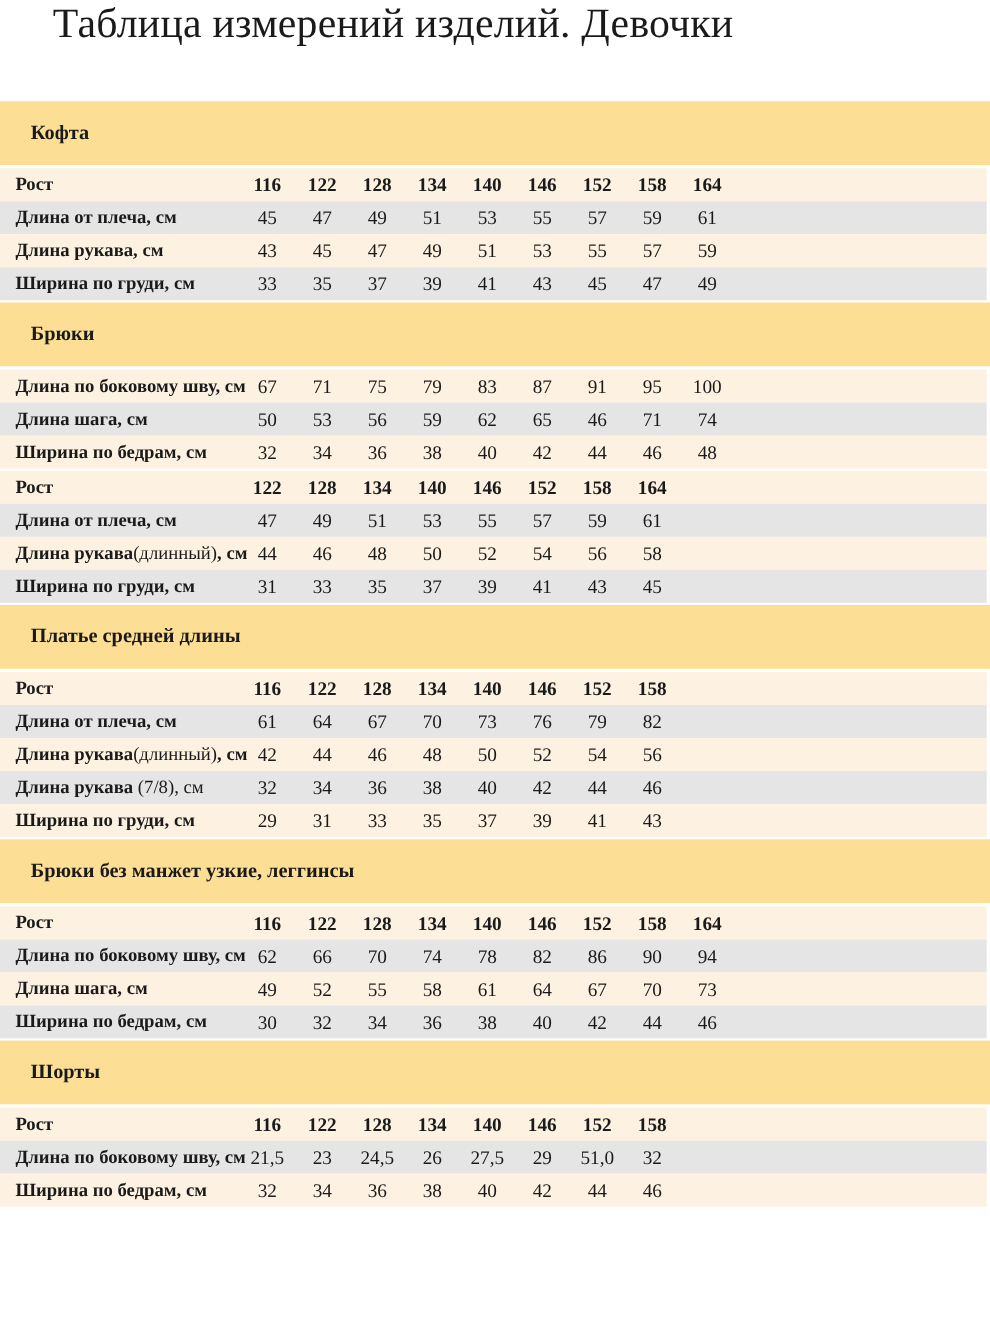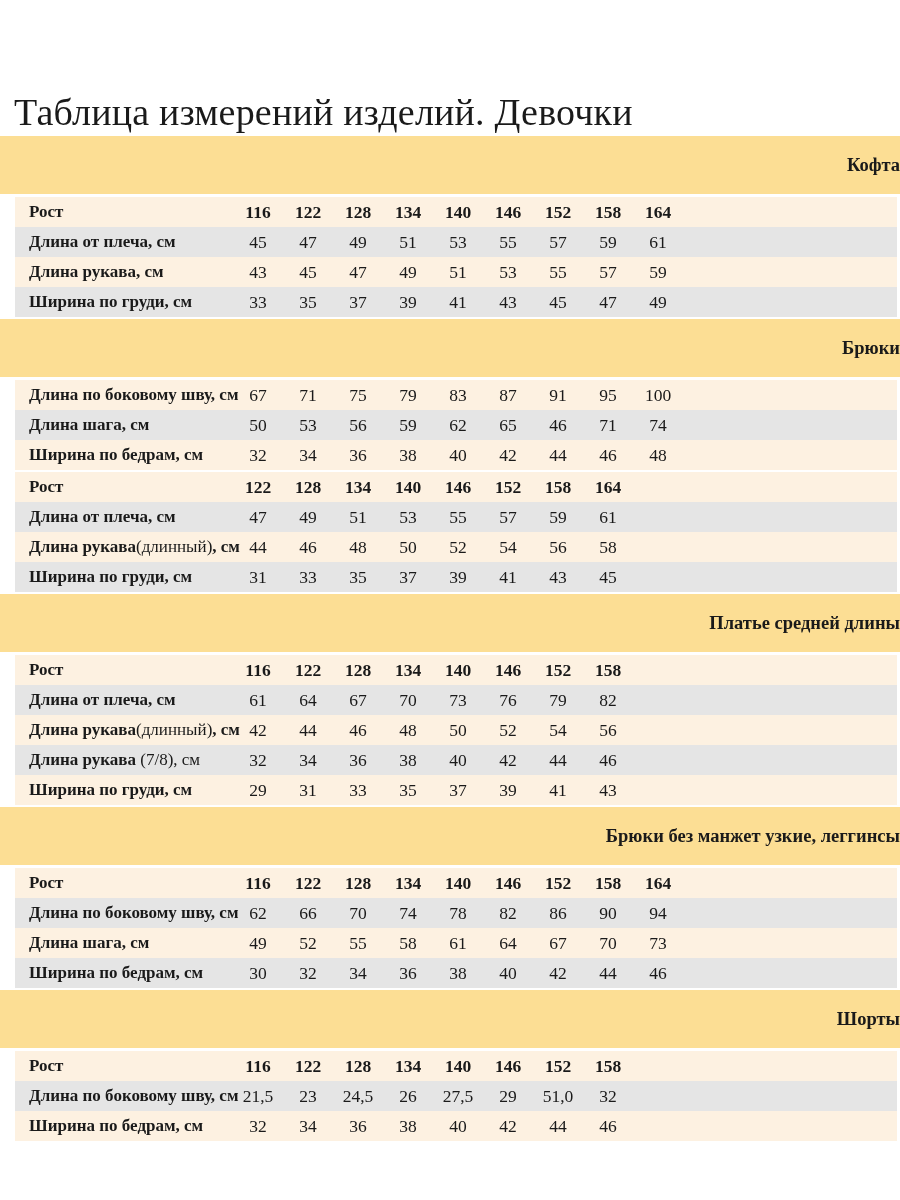--- a/index.html
+++ b/index.html
@@ -8,46 +8,44 @@
     width: 900px;
     height: 1200px;
     background: #ffffff;
     font-family: "Liberation Serif", "DejaVu Serif", serif;
     color: #1a1a1a;
     overflow: hidden;
   }
   .title-wrap {
     height: 90px;
     display: flex;
-    align-items: flex-end;
-    padding-left: 14px;
-    margin-top: 44px;
+    align-items: flex-start;
+    padding-left: 48px;
   }
   .page-title {
     margin: 0;
     font-size: 38px;
     font-weight: 400;
     letter-spacing: 0.2px;
   }
   .size-section { margin-top: 2px; }
   .size-section.gap-before { }
   .section-header {
     height: 58px;
     background: #FCDE94;
     display: flex;
     align-items: center;
     padding-left: 28px;
     margin-bottom: 3px;
-    justify-content: flex-end;
   }
   .section-title {
     font-size: 18.5px;
     font-weight: 700;
   }
-  .rows { width: 897px; padding-left: 15px; }
+  .rows { width: 897px; }
   .row {
     height: 30px;
     display: grid;
     grid-template-columns: 218px repeat(9, 50px);
     align-items: center;
     background: #e5e5e5;
   }
   .row.stripe { background: #FDF1E1; }
   .row-label {
     padding-left: 14px;

